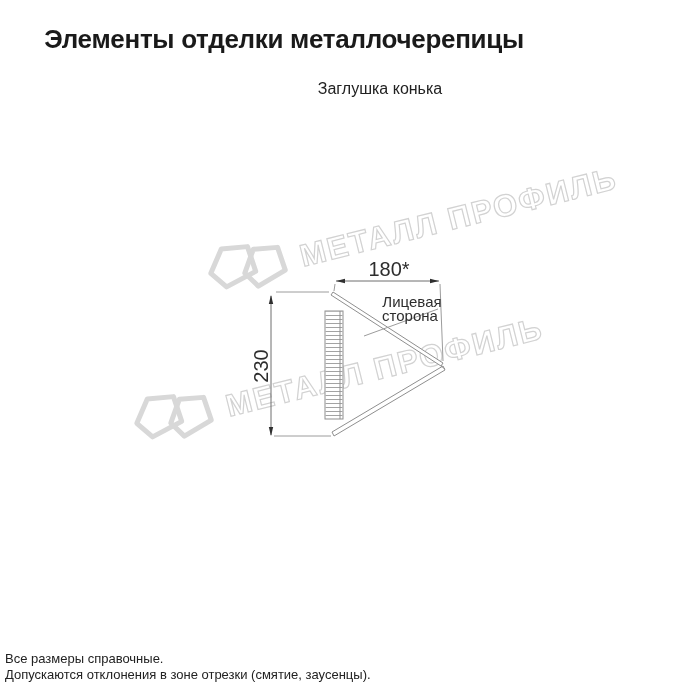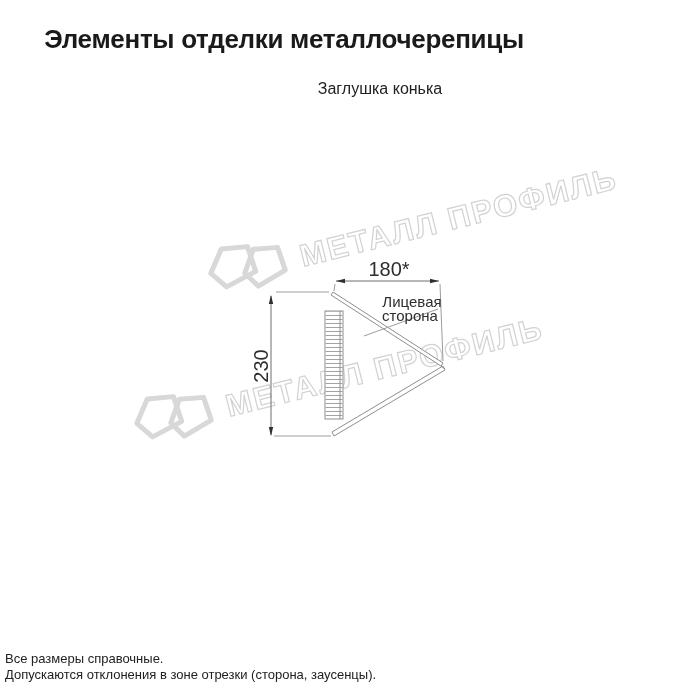--- a/index.html
+++ b/index.html
@@ -96,14 +96,14 @@
 
   <g>
     <line class="ext" x1="438" y1="309" x2="364" y2="336"></line>
     <text class="callout-text" x="412" y="307" text-anchor="middle">Лицевая</text>
     <text class="callout-text" x="410" y="321" text-anchor="middle">сторона</text>
   </g>
 </svg>
 
 <div class="notes">
   <div>Все размеры справочные.</div>
-  <div>Допускаются отклонения в зоне отрезки (сторона, заусенцы).</div>
+  <div>Допускаются отклонения в зоне отрезки (смятие, заусенцы).</div>
 </div>
 
 </body></html>

